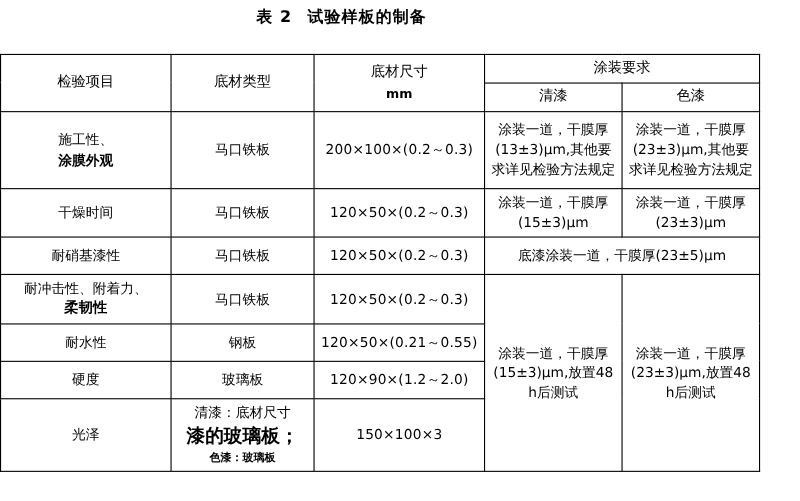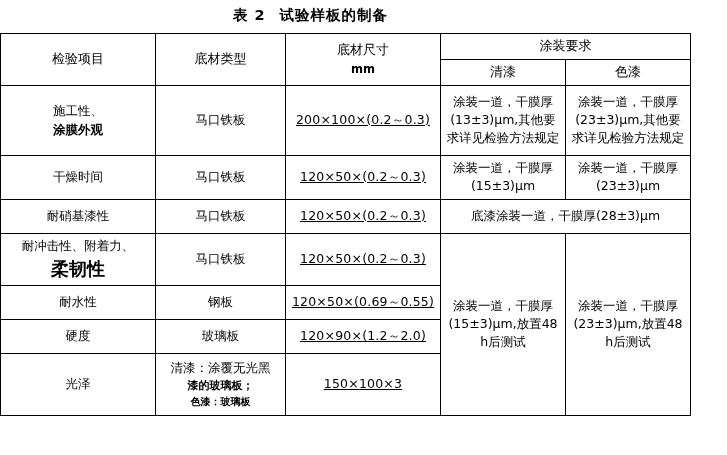--- a/index.html
+++ b/index.html
@@ -29,21 +29,21 @@
     padding-top: 6px;
     padding-bottom: 8px;
     font-family: "DejaVu Sans", "Liberation Sans", sans-serif;
   }
   .caption .cap-num {
     margin-right: 14px;
   }
   table.sheet {
     border-collapse: collapse;
     width: 690px;
-    margin: 0 auto;
+    margin: 16px auto;
     table-layout: fixed;
   }
   table.sheet td, table.sheet th {
     border: 1px solid #000000;
     font-weight: normal;
     font-size: 12.5px;
     text-align: center;
     vertical-align: middle;
     padding: 3px 4px;
     line-height: 1.45;
@@ -59,21 +59,20 @@
     font-weight: bold;
   }
   .cell-left {
     text-align: left;
     padding-left: 6px;
     padding-right: 4px;
   }
   .num {
     font-size: 12px;
     letter-spacing: 0.2px;
-    text-decoration: underline;
   }
   .tall {
     height: 70px;
   }
   .r-norm {
     height: 34px;
   }
   .r-mid {
     height: 44px;
   }
@@ -134,51 +133,51 @@
         <td>马口铁板</td>
         <td class="num">120×50×(0.2～0.3)</td>
         <td class="req-text">涂装一道，干膜厚(15±3)μm</td>
         <td class="req-text">涂装一道，干膜厚(23±3)μm</td>
       </tr>
 
       <tr class="r-norm">
         <td>耐硝基漆性</td>
         <td>马口铁板</td>
         <td class="num">120×50×(0.2～0.3)</td>
-        <td class="req-text" colspan="2">底漆涂装一道，干膜厚(28±3)μm</td>
+        <td class="req-text" colspan="2">底漆涂装一道，干膜厚(23±5)μm</td>
       </tr>
 
       <tr class="r-mid">
         <td>
           <span>耐冲击性、附着力、</span>
-          <span class="sub-line" style="font-size:18px">柔韧性</span>
+          <span class="sub-line" style="font-size:13px">柔韧性</span>
         </td>
         <td>马口铁板</td>
         <td class="num">120×50×(0.2～0.3)</td>
         <td class="req-text" rowspan="4">涂装一道，干膜厚(15±3)μm,放置48 h后测试</td>
         <td class="req-text" rowspan="4">涂装一道，干膜厚(23±3)μm,放置48 h后测试</td>
       </tr>
 
       <tr class="r-norm">
         <td>耐水性</td>
         <td>钢板</td>
-        <td class="num">120×50×(0.69～0.55)</td>
+        <td class="num">120×50×(0.21～0.55)</td>
       </tr>
 
       <tr class="r-norm">
         <td>硬度</td>
         <td>玻璃板</td>
         <td class="num">120×90×(1.2～2.0)</td>
       </tr>
 
       <tr class="r-gloss">
         <td>光泽</td>
         <td class="cell-left">
-          <span>清漆：涂覆无光黑</span>
-          <span class="sub-line" style="font-size:11px">漆的玻璃板；</span>
+          <span>清漆：底材尺寸</span>
+          <span class="sub-line" style="font-size:17px">漆的玻璃板；</span>
           <span class="sub-line" style="font-size:10px">色漆：玻璃板</span>
         </td>
         <td class="num">150×100×3</td>
       </tr>
     </tbody>
   </table>
 
 </div>
 
 </body></html>

